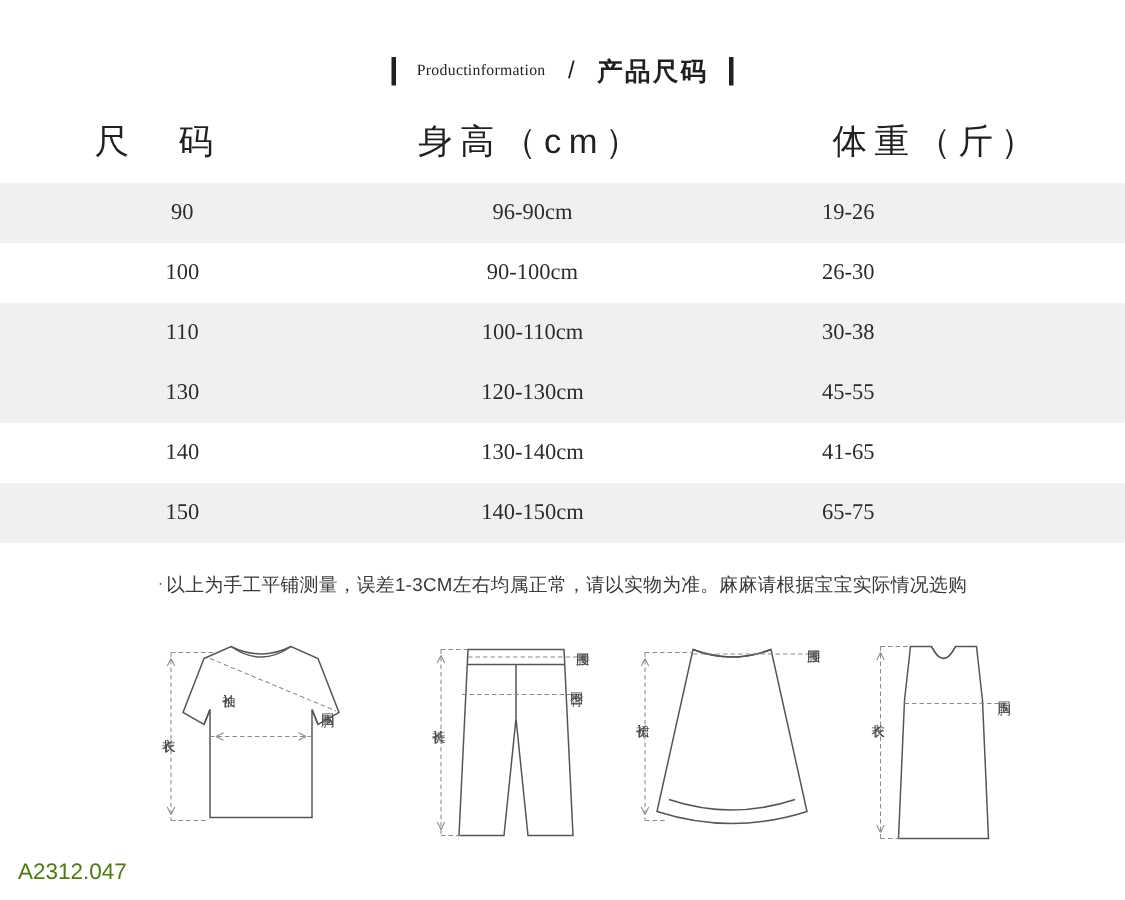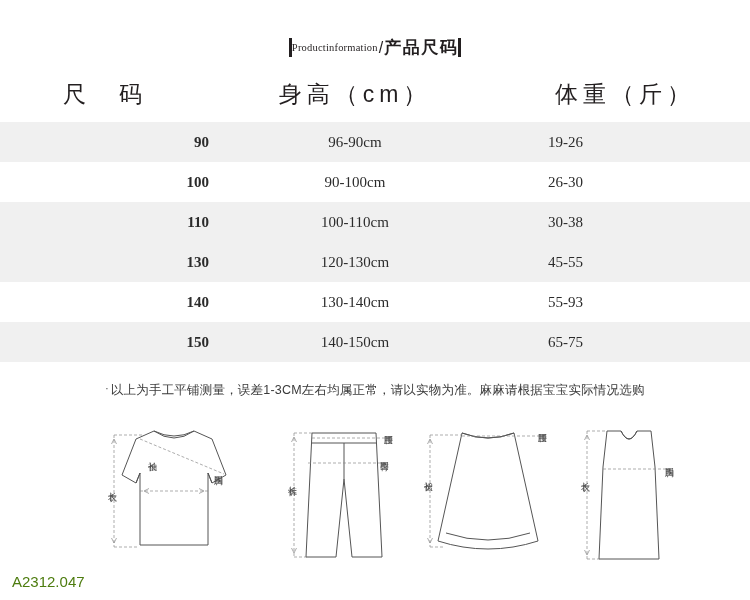--- a/index.html
+++ b/index.html
@@ -16,21 +16,21 @@
     overflow: hidden;
   }
 
   
   .header {
     width: 100%;
     padding-top: 36px;
     display: flex;
     align-items: center;
     justify-content: center;
-    gap: 0;
+    gap: 14px;
   }
   .hdr-bar {
     width: 3px;
     height: 19px;
     background: #231f20;
     display: inline-block;
   }
   .hdr-en {
     font-size: 10.5px;
     letter-spacing: 0.2px;
@@ -77,23 +77,22 @@
     font-family: "Liberation Serif", serif;
   }
   .col-a { width: 210px; }
   .col-b { width: 290px; }
   .col-c { width: 250px; }
 
   tr.shade td { background: #f0f0f0; }
   tr.plain td { background: #ffffff; }
 
   td.c-size {
-    text-align: right;
+    text-align: center;
     padding-left: 34px;
-    font-weight: bold;
   }
   td.c-height {
     text-align: center;
   }
   td.c-weight {
     text-align: left;
     padding-left: 48px;
   }
 
   
@@ -193,21 +192,21 @@
       <td class="c-weight">30-38</td>
     </tr>
     <tr class="shade">
       <td class="c-size">130</td>
       <td class="c-height">120-130cm</td>
       <td class="c-weight">45-55</td>
     </tr>
     <tr class="plain">
       <td class="c-size">140</td>
       <td class="c-height">130-140cm</td>
-      <td class="c-weight">55-93</td>
+      <td class="c-weight">41-65</td>
     </tr>
     <tr class="shade">
       <td class="c-size">150</td>
       <td class="c-height">140-150cm</td>
       <td class="c-weight">65-75</td>
     </tr>
   </tbody>
 </table>
 
 <div class="note">

